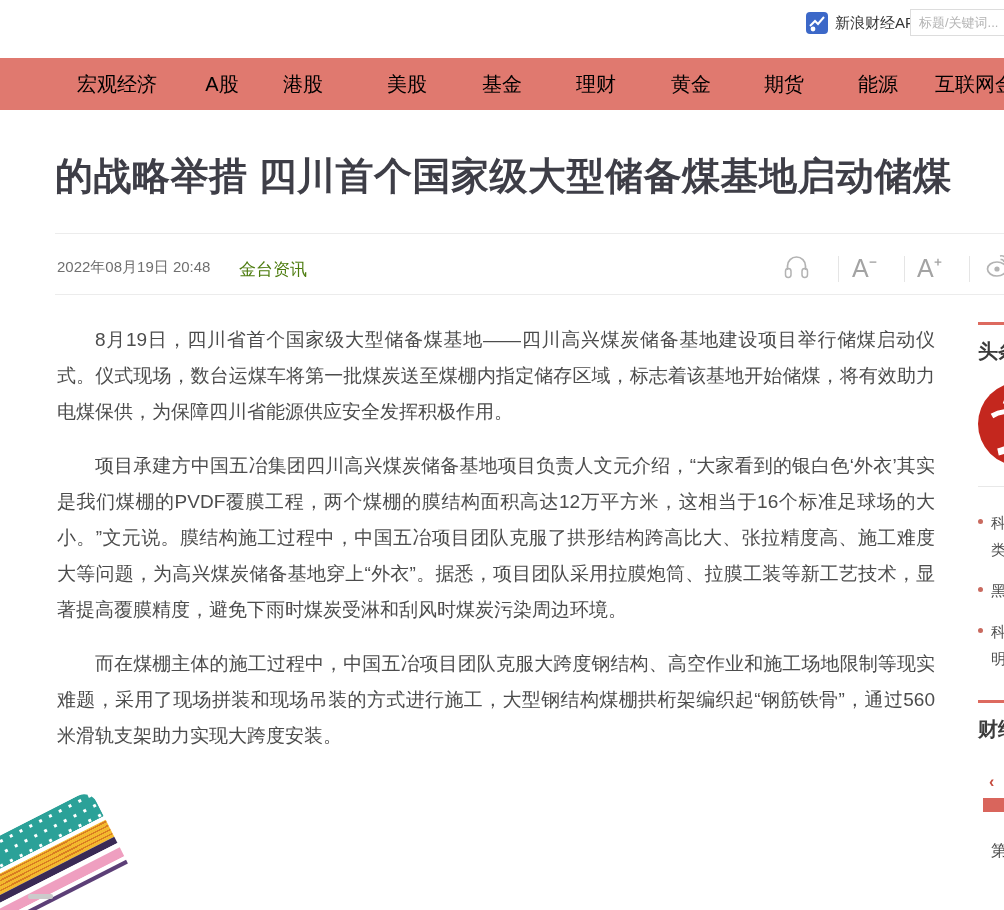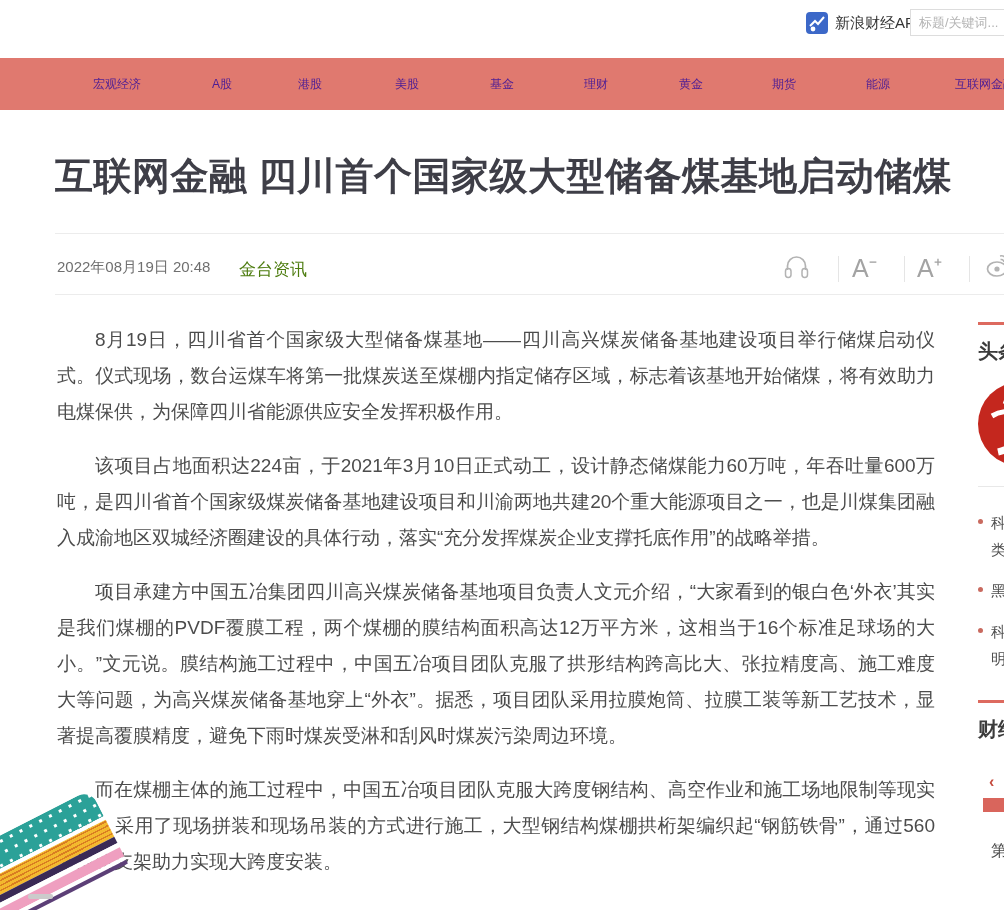--- a/index.html
+++ b/index.html
@@ -13,21 +13,21 @@
   .sina-text { font-style:italic; font-weight:800; font-size:31px; color:#161616; letter-spacing:0; line-height:1; position:relative; }
   .sina-accent { position:absolute; left:16px; top:-26px; }
   .logo-cn { font-family:"Liberation Serif", serif; font-weight:700; font-size:24px; color:#1c1c1c; margin-left:13px; line-height:1.05; }
   .app-link { position:absolute; left:770px; top:12px; display:flex; align-items:center; gap:7px; cursor:pointer;padding-left:36px; }
   .app-label { font-size:15px; color:#333; }
   .search-box { position:absolute; left:910px; top:9px; width:200px; height:27px; border:1px solid #ddd; background:#fff; }
   .search-box input { width:100%; height:100%; border:0; outline:none; padding:0 8px; font-size:13px; color:#555; font-family:"Liberation Sans",sans-serif; }
   .search-box input::placeholder { color:#b3b3b3; }
   
   .nav { position:absolute; left:0; top:58px; width:1004px; height:52px; background:#e0796f; }
-  .nav-item { position:absolute; top:50%; transform:translate(-50%,-50%); font-size:12px; color:#4c1d95; white-space:nowrap; cursor:pointer; }
+  .nav-item { position:absolute; top:50%; transform:translate(-50%,-50%); font-size:20px; color:#000000; white-space:nowrap; cursor:pointer; }
   
   .article-title { position:absolute; left:55px; top:153px; width:940px; font-size:38px; font-weight:700; color:#3e3e47; line-height:1.25; letter-spacing:0.5px; }
   .divider { position:absolute; left:55px; width:949px; height:1px; background:#ececec; }
   #divider-title { top:233px; }
   #divider-meta  { top:294px; }
   .meta-date   { position:absolute; left:57px;  top:258px; font-size:15px; color:#6f6f6f; }
   .meta-source { position:absolute; left:239px; top:258px; font-size:17px; color:#4d7c0f; cursor:pointer; text-decoration:none; }
   .tool { position:absolute; top:253px; color:#a6a6a6; cursor:pointer; }
   .tool-sep { position:absolute; top:256px; width:1px; height:26px; background:#e5e5e5; }
   .font-btn { font-size:25px; color:#a3a3a3; line-height:30px; }
@@ -75,31 +75,31 @@
     <span class="app-label">新浪财经APP</span>
   </div>
 
   <div class="search-box">
     <input type="text" placeholder="标题/关键词..." style="">
   </div>
 
   <div class="nav">
     <span class="nav-item" style="left:117px">宏观经济</span>
     <span class="nav-item" style="left:222px">A股</span>
-    <span class="nav-item" style="left:310px">港股</span>
+    <span class="nav-item" style="left:303px">港股</span>
     <span class="nav-item" style="left:407px">美股</span>
     <span class="nav-item" style="left:502px">基金</span>
     <span class="nav-item" style="left:596px">理财</span>
     <span class="nav-item" style="left:691px">黄金</span>
     <span class="nav-item" style="left:784px">期货</span>
     <span class="nav-item" style="left:878px">能源</span>
     <span class="nav-item" style="left:985px">互联网金融</span>
   </div>
 
-  <h1 class="article-title">互联网金融 四川首个国家级大型储备煤基地启动储煤</h1>
+  <h1 class="article-title">的战略举措 四川首个国家级大型储备煤基地启动储煤</h1>
   <div class="divider" id="divider-title"></div>
 
   <span class="meta-date">2022年08月19日 20:48</span>
   <a class="meta-source">金台资讯</a>
 
   <span class="tool" style="left:783px">
     <svg width="27" height="28" viewBox="0 0 27 28">
       <path d="M4.5 17 v-4 a9 9 0 0 1 18 0 v4" fill="none" stroke="#b3b3b3" stroke-width="1.7"></path>
       <rect x="2.5" y="15.5" width="5.5" height="9" rx="2.7" fill="none" stroke="#b3b3b3" stroke-width="1.5"></rect>
       <rect x="19" y="15.5" width="5.5" height="9" rx="2.7" fill="none" stroke="#b3b3b3" stroke-width="1.5"></rect>
@@ -114,21 +114,20 @@
     <svg width="26" height="26" viewBox="0 0 26 26">
       <ellipse cx="12" cy="16" rx="9.5" ry="7" fill="none" stroke="#b3b3b3" stroke-width="1.7"></ellipse>
       <circle cx="12" cy="16" r="2.6" fill="#b3b3b3"></circle>
       <path d="M15 3 q5 -1 6 4 M15.5 6.5 q3 -0.5 3.6 2.6" stroke="#b3b3b3" stroke-width="1.5" fill="none"></path>
     </svg>
   </span>
   <div class="divider" id="divider-meta"></div>
 
   <div class="article-body">
     <p>8月19日，四川省首个国家级大型储备煤基地——四川高兴煤炭储备基地建设项目举行储煤启动仪式。仪式现场，数台运煤车将第一批煤炭送至煤棚内指定储存区域，标志着该基地开始储煤，将有效助力电煤保供，为保障四川省能源供应安全发挥积极作用。</p>
-    <p>该项目占地面积达224亩，于2021年3月10日正式动工，设计静态储煤能力60万吨，年吞吐量600万吨，是四川省首个国家级煤炭储备基地建设项目和川渝两地共建20个重大能源项目之一，也是川煤集团融入成渝地区双城经济圈建设的具体行动，落实“充分发挥煤炭企业支撑托底作用”的战略举措。</p>
     <p>项目承建方中国五冶集团四川高兴煤炭储备基地项目负责人文元介绍，“大家看到的银白色‘外衣’其实是我们煤棚的PVDF覆膜工程，两个煤棚的膜结构面积高达12万平方米，这相当于16个标准足球场的大小。”文元说。膜结构施工过程中，中国五冶项目团队克服了拱形结构跨高比大、张拉精度高、施工难度大等问题，为高兴煤炭储备基地穿上“外衣”。据悉，项目团队采用拉膜炮筒、拉膜工装等新工艺技术，显著提高覆膜精度，避免下雨时煤炭受淋和刮风时煤炭污染周边环境。</p>
     <p>而在煤棚主体的施工过程中，中国五冶项目团队克服大跨度钢结构、高空作业和施工场地限制等现实难题，采用了现场拼装和现场吊装的方式进行施工，大型钢结构煤棚拱桁架编织起“钢筋铁骨”，通过560米滑轨支架助力实现大跨度安装。</p>
   </div>
 
   <div class="sidebar">
     <div class="sb-widget">
       <div class="sb-title">头条新闻</div>
       <div class="sb-thumb">
         <svg width="84" height="84" viewBox="0 0 84 84">
           <path d="M26 18 q22 8 16 30 q-4 18 -22 22" stroke="#ffffff" stroke-width="7" fill="none"></path>

